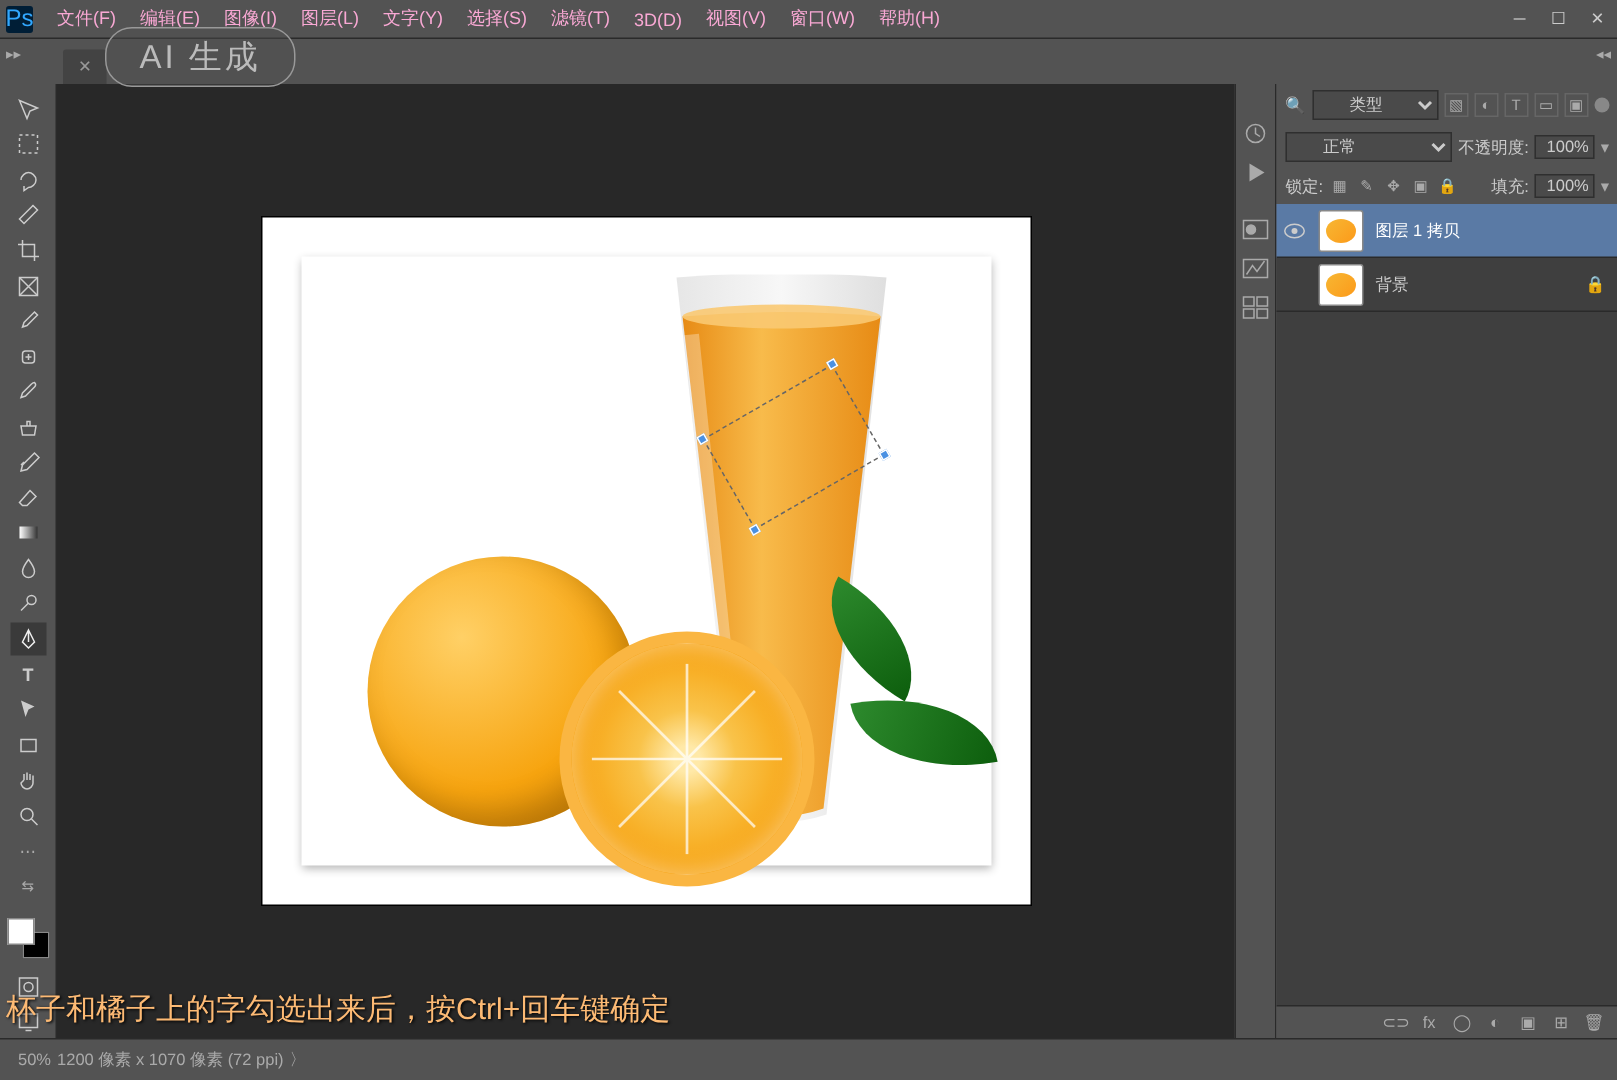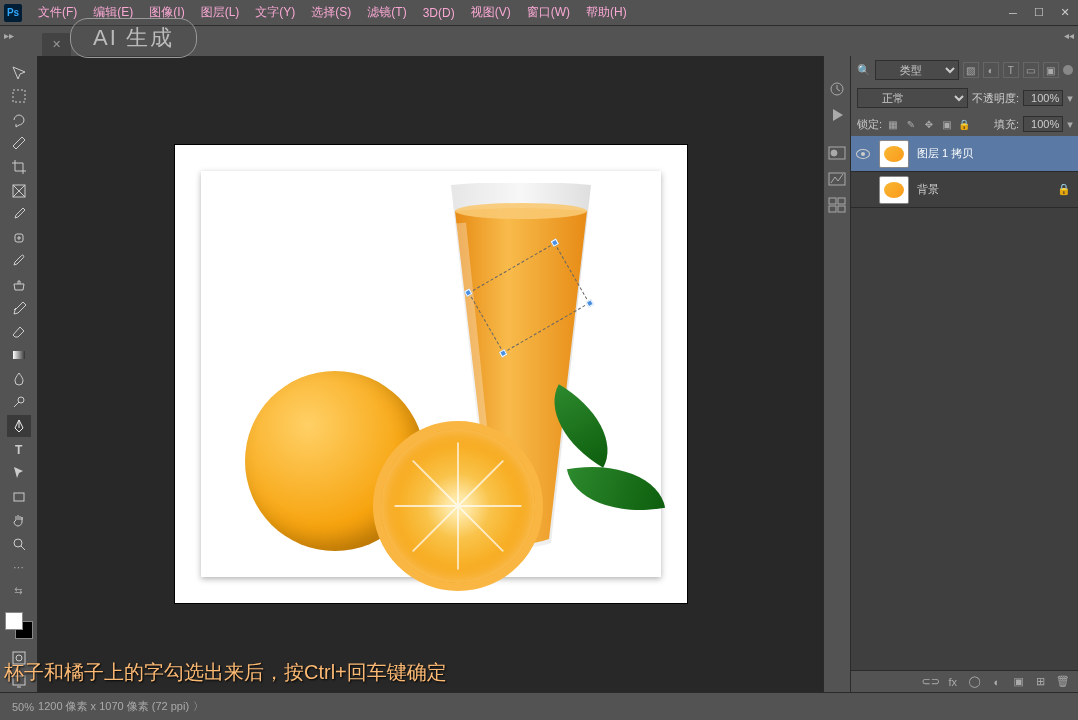--- a/index.html
+++ b/index.html
@@ -1,18 +1,18 @@
 <!DOCTYPE html>
 <html><head>
 <meta charset="utf-8">
 <style>
 *{margin:0;padding:0;box-sizing:border-box;font-family:"Microsoft YaHei",sans-serif;user-select:none}
 body{width:1078px;height:720px;background:#535353;overflow:hidden;position:relative}
 .menubar{height:26px;background:#535353;display:flex;align-items:center;padding-left:4px;gap:0;border-bottom:1px solid #2a2a2a}
-.ps-icon{width:18px;height:18px;background:#001e36;color:#31a8ff;display:flex;align-items:center;justify-content:center;font-size:10px;font-weight:bold;border-radius:2px;margin-right:8px}
+.ps-icon{width:18px;height:18px;background:#001e36;color:#31a8ff;display:flex;align-items:center;justify-content:center;font-size:16px;font-weight:normal;border-radius:2px;margin-right:8px}
 .menu-item{color:#f9a8d4;font-size:12px;padding:8px 8px;cursor:pointer}
 .window-controls{margin-left:auto;display:flex;gap:0}
 .win-btn{width:26px;height:20px;display:flex;align-items:center;justify-content:center;color:#ccc;font-size:11px;cursor:pointer}
 .tabbar{height:30px;background:#535353;display:flex;align-items:flex-end;padding-left:42px}
 .tab{background:#434343;color:#999;font-size:11px;padding:5px 10px;border-radius:2px 2px 0 0;display:flex;align-items:center;gap:8px}
 .tab-close{cursor:pointer}
 .main-area{display:flex;height:636px}
 .toolbar{width:38px;background:#535353;display:flex;flex-direction:column;align-items:center;padding-top:6px;gap:2px;border-right:1px solid #2a2a2a;position:relative}
 .tool-btn{width:24px;height:22px;display:flex;align-items:center;justify-content:center;color:#ccc;cursor:pointer;position:relative}
 .tool-btn.active{background:#3a3a3a}

